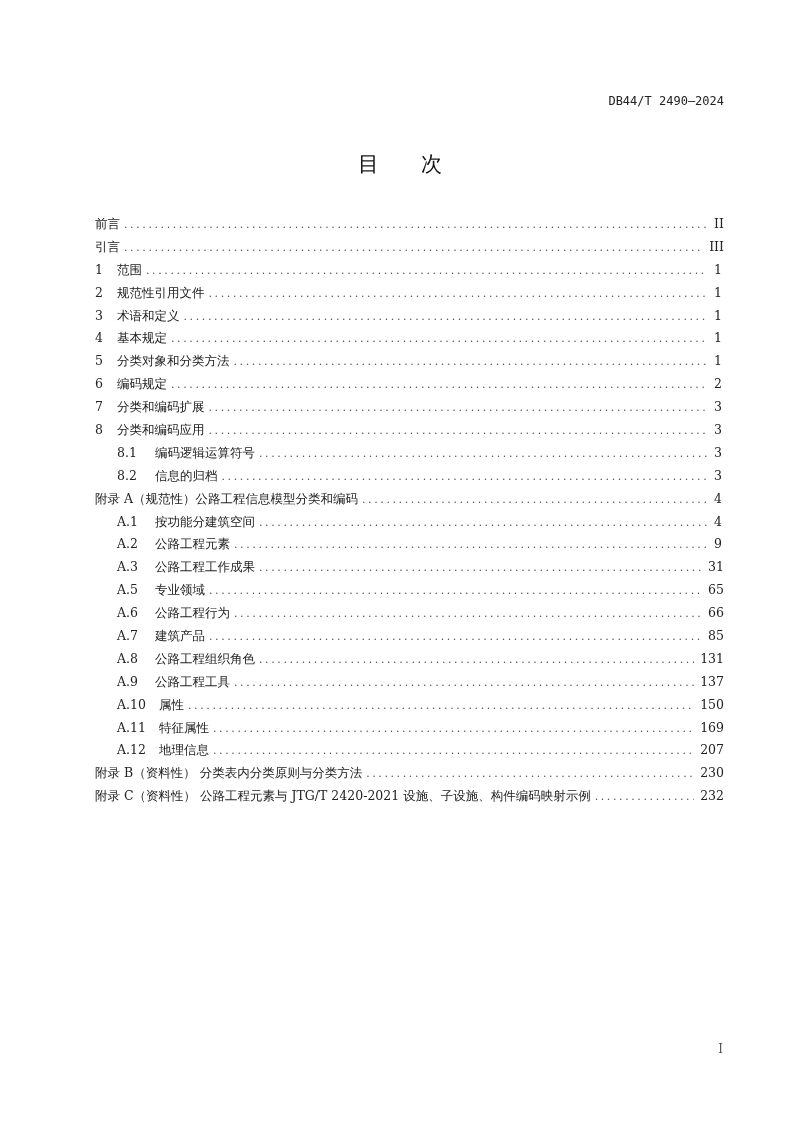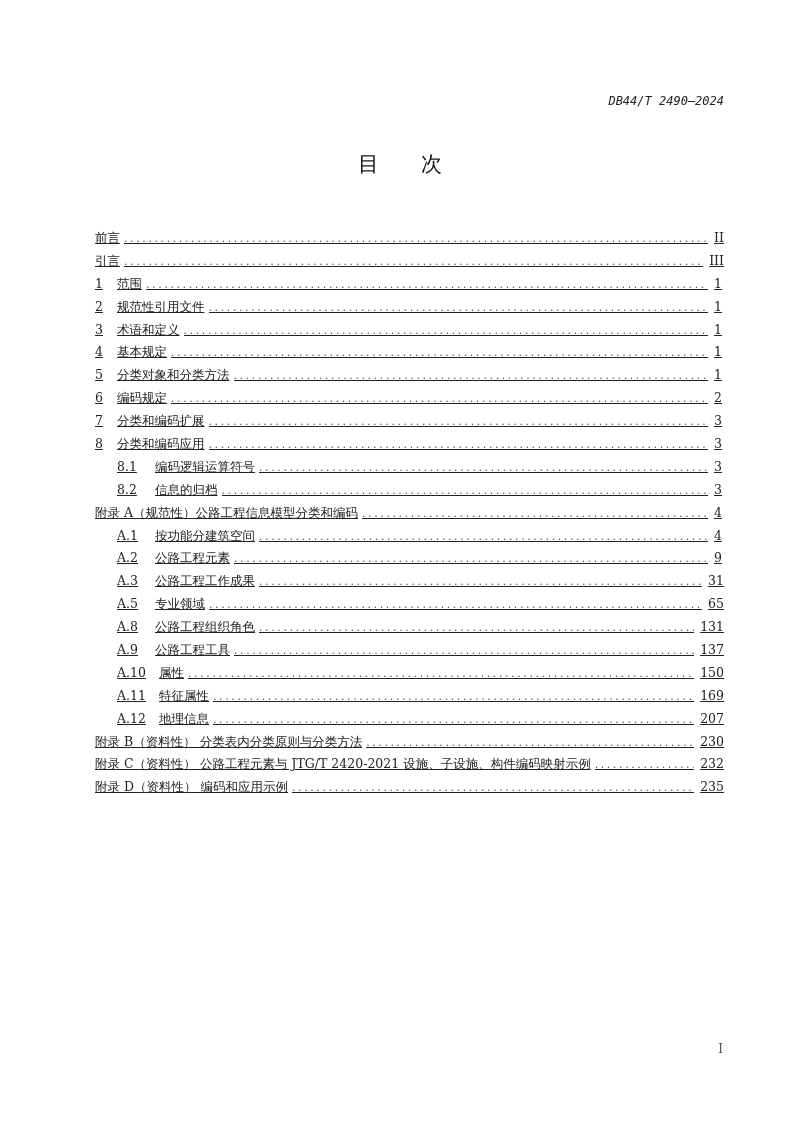--- a/index.html
+++ b/index.html
@@ -1,24 +1,24 @@
 <!DOCTYPE html>
 <html><head>
   <meta charset="utf-8">
   <style>
     html, body { margin: 0; padding: 0; background: #ffffff; }
     body { width: 800px; height: 1132px; position: relative; overflow: hidden;
       font-family: "DejaVu Serif", "Liberation Serif", serif; color: #222; }
     .std-code { position: absolute; top: 94px; right: 76px; font-family: "DejaVu Sans Mono", "Liberation Mono", monospace;
-      font-size: 12px; color: #222; letter-spacing: 0px; font-style: italic; }
+      font-size: 12px; color: #222; letter-spacing: 0px; }
     .toc-title { position: absolute; top: 150px; left: 0; width: 800px; text-align: center;
       font-family: "DejaVu Sans", "Liberation Sans", sans-serif; font-size: 21px; color: #111; }
     .toc-title span { display: inline-block; }
     .toc-title .gap { width: 42px; }
-    .toc { position: absolute; top: 206px; left: 95px; width: 629px; text-decoration: underline; }
+    .toc { position: absolute; top: 192px; left: 95px; width: 629px; }
     .row { display: flex; align-items: baseline; height: 22.9px; font-size: 12.5px; white-space: nowrap; }
     .row.lvl2 { padding-left: 22px; }
     .num { display: inline-block; min-width: 22px; }
     .lvl2 .num { min-width: 38px; margin-top: 18px; }
     .lvl2 .num.wide { min-width: 42px; }
     .appx .num { min-width: 0; }
     .label { flex: 0 0 auto; }
     .dots { flex: 1 1 auto; overflow: hidden; margin: 0 6px 0 4px; color: #555; letter-spacing: 2.6px; font-size: 11px; }
     .dots::before { content: "................................................................................................................................................................"; }
     .page { flex: 0 0 auto; text-align: left; min-width: 10px; margin-top: 24px; }
@@ -130,20 +130,32 @@
       <span class="dots"></span>
       <span class="page">31</span>
     </div>
     <div class="row lvl2">
       <span class="num">A.5</span>
       <span class="label">专业领域</span>
       <span class="dots"></span>
       <span class="page">65</span>
     </div>
     <div class="row lvl2">
+      <span class="num">A.6</span>
+      <span class="label">公路工程行为</span>
+      <span class="dots"></span>
+      <span class="page">66</span>
+    </div>
+    <div class="row lvl2">
+      <span class="num">A.7</span>
+      <span class="label">建筑产品</span>
+      <span class="dots"></span>
+      <span class="page">85</span>
+    </div>
+    <div class="row lvl2">
       <span class="num">A.8</span>
       <span class="label">公路工程组织角色</span>
       <span class="dots"></span>
       <span class="page">131</span>
     </div>
     <div class="row lvl2">
       <span class="num">A.9</span>
       <span class="label">公路工程工具</span>
       <span class="dots"></span>
       <span class="page">137</span>
@@ -171,21 +183,15 @@
       <span class="label">附录 B（资料性） 分类表内分类原则与分类方法</span>
       <span class="dots"></span>
       <span class="page">230</span>
     </div>
     <div class="row appx">
       <span class="num"></span>
       <span class="label">附录 C（资料性） 公路工程元素与 JTG/T 2420-2021 设施、子设施、构件编码映射示例</span>
       <span class="dots"></span>
       <span class="page">232</span>
     </div>
-    <div class="row appx">
-      <span class="num"></span>
-      <span class="label">附录 D（资料性） 编码和应用示例</span>
-      <span class="dots"></span>
-      <span class="page">235</span>
-    </div>
   </div>
 
 <div class="page-footer">I</div>
 
 </body></html>

